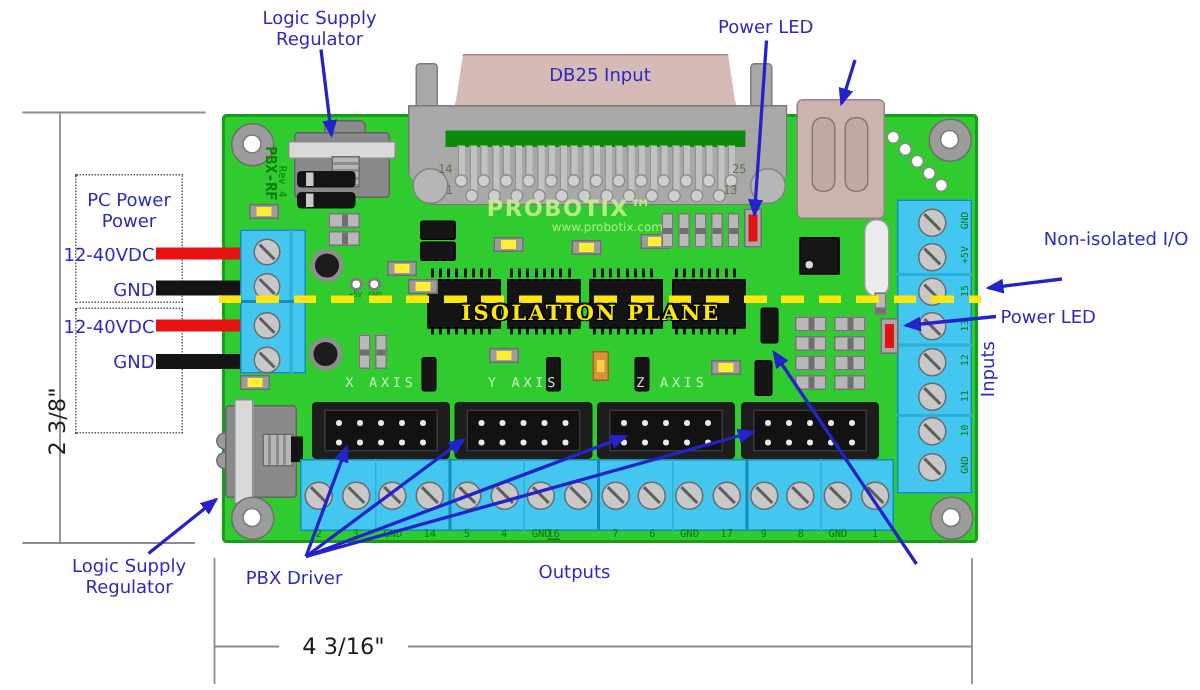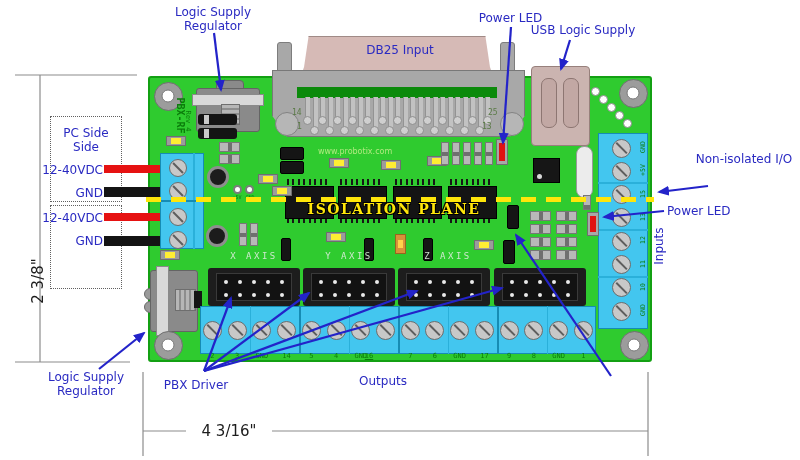--- a/index.html
+++ b/index.html
@@ -31,21 +31,21 @@
   .iso{position:absolute;left:146px;top:197px;width:508px;height:5px;z-index:30;
        background:repeating-linear-gradient(90deg,#ffe60a 0 15px,transparent 15px 25px)}
   .isotext{position:absolute;left:299px;top:201px;width:190px;text-align:center;z-index:31;
        font-family:"DejaVu Serif",serif;font-weight:bold;font-size:14px;letter-spacing:1.5px;color:#ffe60a;
        text-shadow:1px 1px 0 #000,-1px -1px 0 #000,1px -1px 0 #000,-1px 1px 0 #000}
   .silk{position:absolute;color:#0b7d0b;font-family:"DejaVu Sans Mono",monospace;z-index:20;text-align:center}
   .axis{position:absolute;top:251px;width:90px;text-align:center;font-family:"DejaVu Sans Mono",monospace;
         font-size:9px;letter-spacing:2.5px;color:rgba(214,234,214,.95);z-index:20}
   .logo{position:absolute;left:318px;top:130px;width:124px;text-align:center;font-weight:bold;font-size:15px;
         letter-spacing:1px;color:rgba(198,238,142,.9);z-index:20}
-  .logo2{position:absolute;left:318px;top:147px;width:124px;text-align:left;font-size:8px;
+  .logo2{position:absolute;left:318px;top:147px;width:124px;text-align:right;font-size:8px;
         color:rgba(198,238,142,.85);z-index:20}
   .pin{position:absolute;width:4px;background:#c2c2c2;border-left:1px solid #939393;z-index:13}
   .ball{position:absolute;width:9px;height:9px;border-radius:50%;background:#cfcfcf;border:1px solid #8e8e8e;box-sizing:border-box;z-index:13}
   .dnum{position:absolute;font-family:"DejaVu Sans Mono",monospace;font-size:8px;color:#5a7a46;z-index:14}
   
   .ycap{position:absolute;width:20px;height:10px;background:#9c9c9c;border:1px solid #6f6f6f;z-index:18;box-sizing:border-box}
   .ycap i{position:absolute;left:4px;top:1px;width:10px;height:6px;background:#ffee33}
   .rled{position:absolute;background:#a8a8a8;border:1px solid #6f6f6f;z-index:18;box-sizing:border-box}
   .rled i{position:absolute;left:2px;top:3px;right:2px;bottom:3px;background:#e01212}
   .ecap{position:absolute;width:22px;height:22px;border-radius:50%;background:#1c1c1c;border:3px solid #8e8e8e;box-sizing:border-box;z-index:18}
@@ -193,20 +193,21 @@
 
   <div class="block" style="left:160px;top:153px;width:44px;height:96px"></div>
   <div class="bdivlt" style="left:193px;top:153px;width:1.5px;height:96px"></div>
   <div class="bdiv" style="left:160px;top:200px;width:44px;height:1.5px"></div>
   <div class="block" style="left:200px;top:306px;width:396px;height:48px"></div>
   <div class="block" style="left:598px;top:133px;width:50px;height:196px"></div>
 
   <div class="iso"></div>
   <div class="isotext">ISOLATION PLANE</div>
 
+  <div class="logo">PROBOTIX™</div>
   <div class="logo2">www.probotix.com</div>
   <div class="silk" style="left:155px;top:110px;width:50px;font-size:10px;font-weight:bold;transform:rotate(90deg)">PBX-RF</div>
   <div class="silk" style="left:168px;top:117px;width:40px;font-size:7px;transform:rotate(90deg)">Rev 4</div>
   <div id="axis-labels">
       <div class="axis" style="left: 209px;">X AXIS</div>
       <div class="axis" style="left: 304px;">Y AXIS</div>
       <div class="axis" style="left: 403px;">Z AXIS</div>
     </div>
   <div class="silk" style="left:229px;top:194px;width:16px;font-size:5px">+5V</div>
   <div class="silk" style="left:242px;top:194px;width:16px;font-size:5px">GND</div>
@@ -520,29 +521,28 @@
         <i></i>
       </div>
       <div class="resv" style="left: 583px; top: 195px; height: 15px;">
         <i></i>
       </div>
     </div>
 
   <div class="lbl" style="left:168px;top:5px;width:90px">Logic Supply Regulator</div>
   <div class="lbl" style="left:350px;top:43px;width:100px">DB25 Input</div>
   <div class="lbl" style="left:468px;top:11px;width:85px">Power LED</div>
-  <div class="lbl" style="left:528px;top:23px;width:110px">USB Logic Supply</div>
   <div class="lbl" style="left:688px;top:152px;width:112px">
     <div>Non-isolated I/O</div>
   </div>
   <div class="lbl" style="left:667px;top:204px;width:80px;text-align:left">Power LED</div>
   <div class="lbl" style="left:629px;top:239px;width:60px;transform:rotate(-90deg)">Inputs</div>
   <div class="lbl" style="left:146px;top:378px;width:100px">PBX Driver</div>
   <div class="lbl" style="left:343px;top:374px;width:80px">Outputs</div>
   <div class="lbl" style="left:41px;top:370px;width:90px">Logic Supply Regulator</div>
-  <div class="lbl" style="left:51px;top:126px;width:70px">PC Side Side</div>
+  <div class="lbl" style="left:51px;top:126px;width:70px">PC Power Power</div>
   <div class="lbl" style="left:33px;top:163px;width:70px;text-align:right">12-40VDC</div>
   <div class="lbl" style="left:63px;top:186px;width:40px;text-align:right">GND</div>
   <div class="lbl" style="left:33px;top:211px;width:70px;text-align:right">12-40VDC</div>
   <div class="lbl" style="left:63px;top:234px;width:40px;text-align:right">GND</div>
   <div class="dim" style="left:8px;top:272px;width:60px;transform:rotate(-90deg)">2 3/8"</div>
   <div class="dim" style="left:189px;top:422px;width:80px">4 3/16"</div>
 </div>
 
 </body></html>

